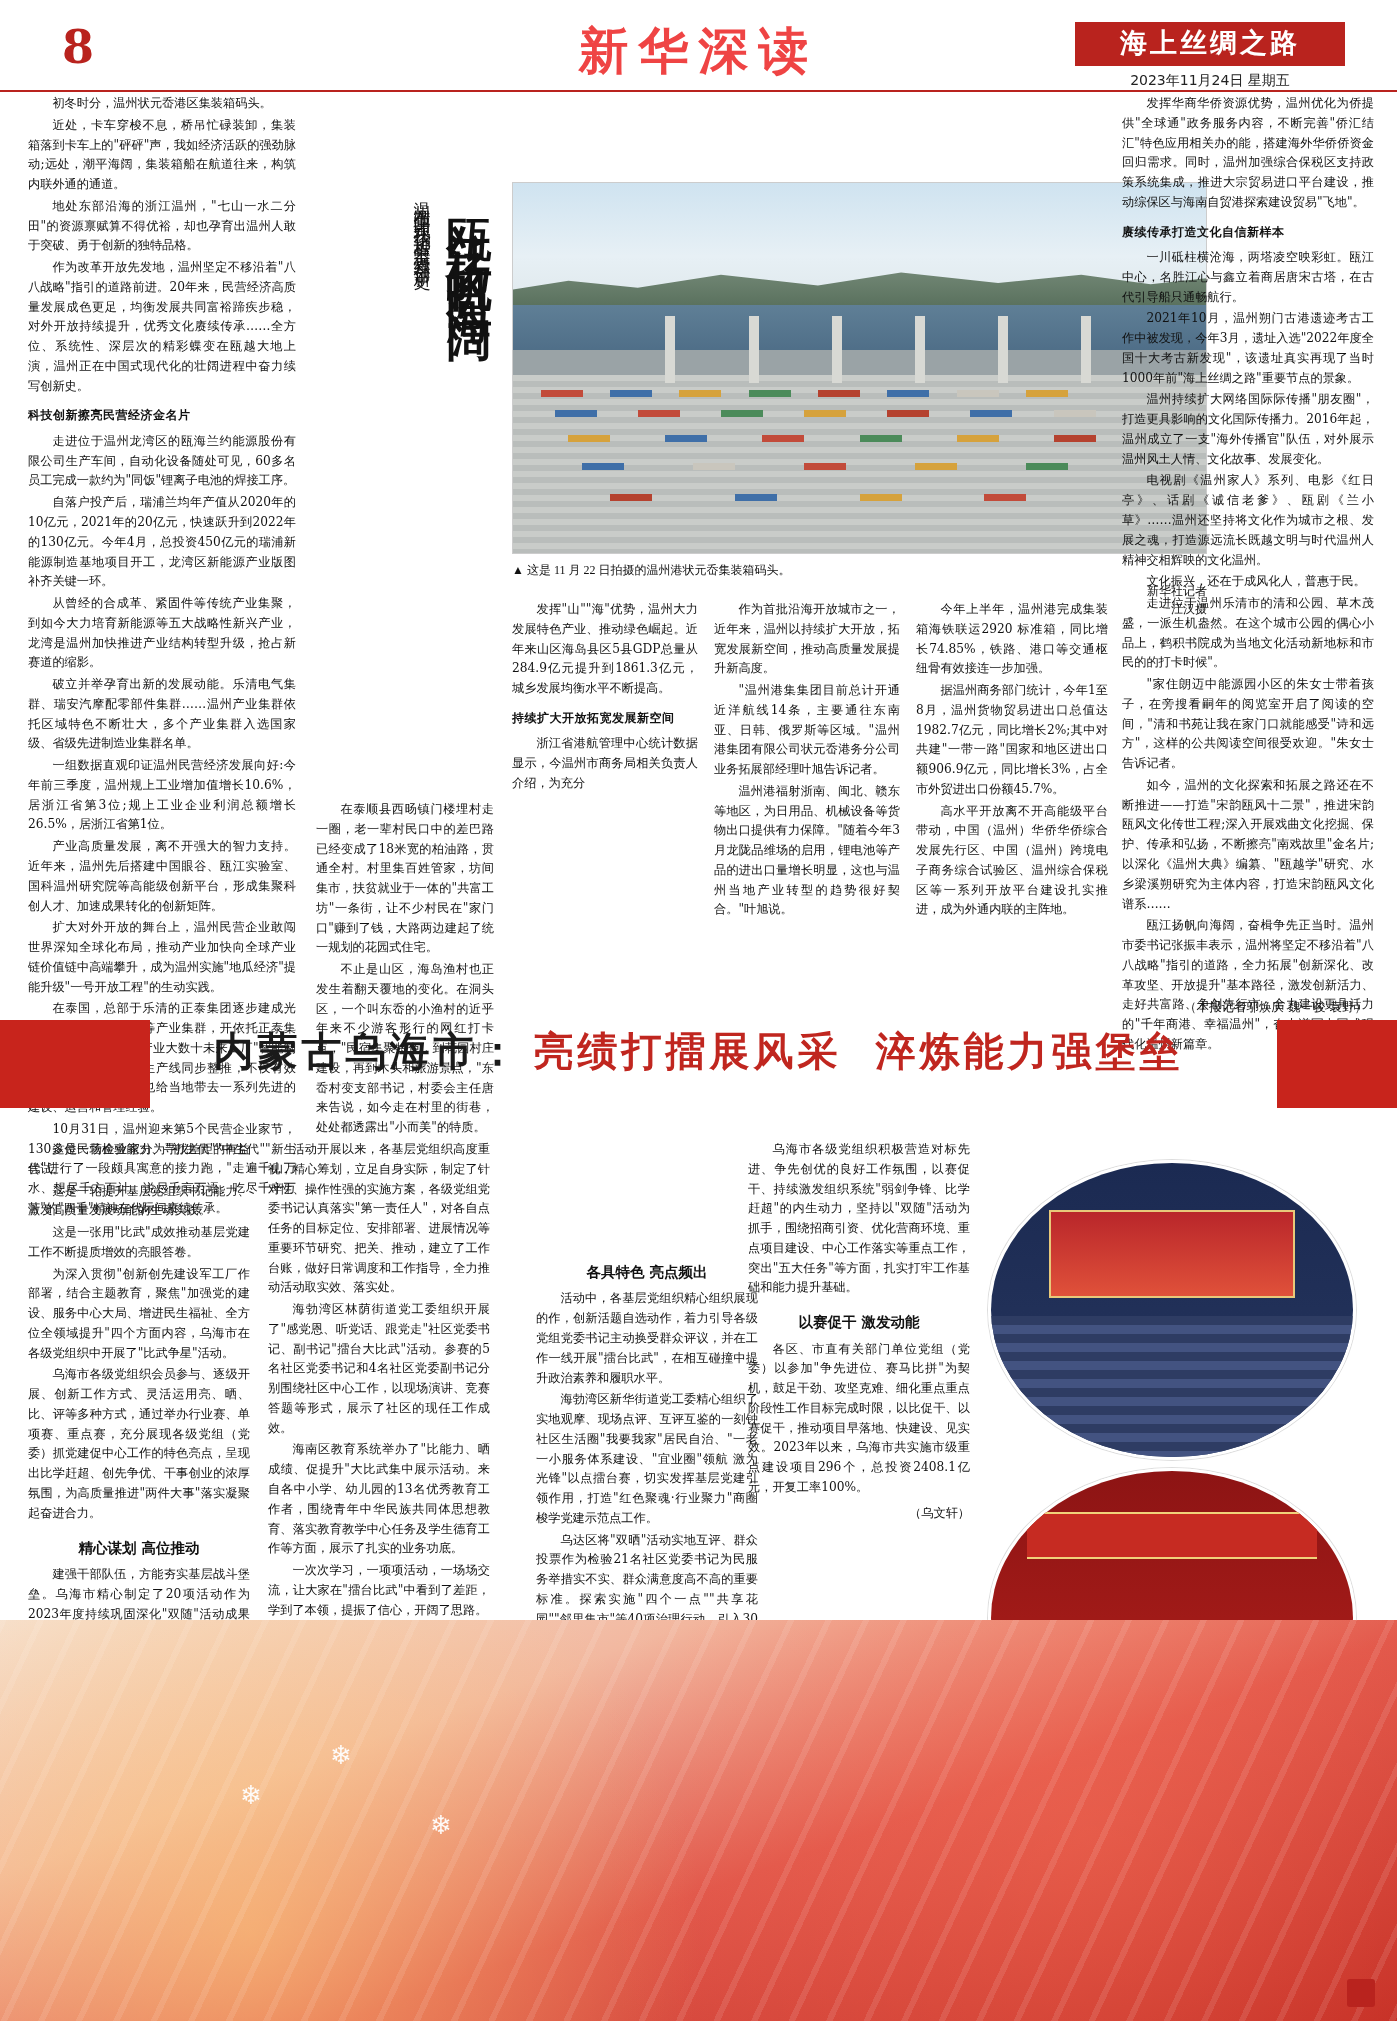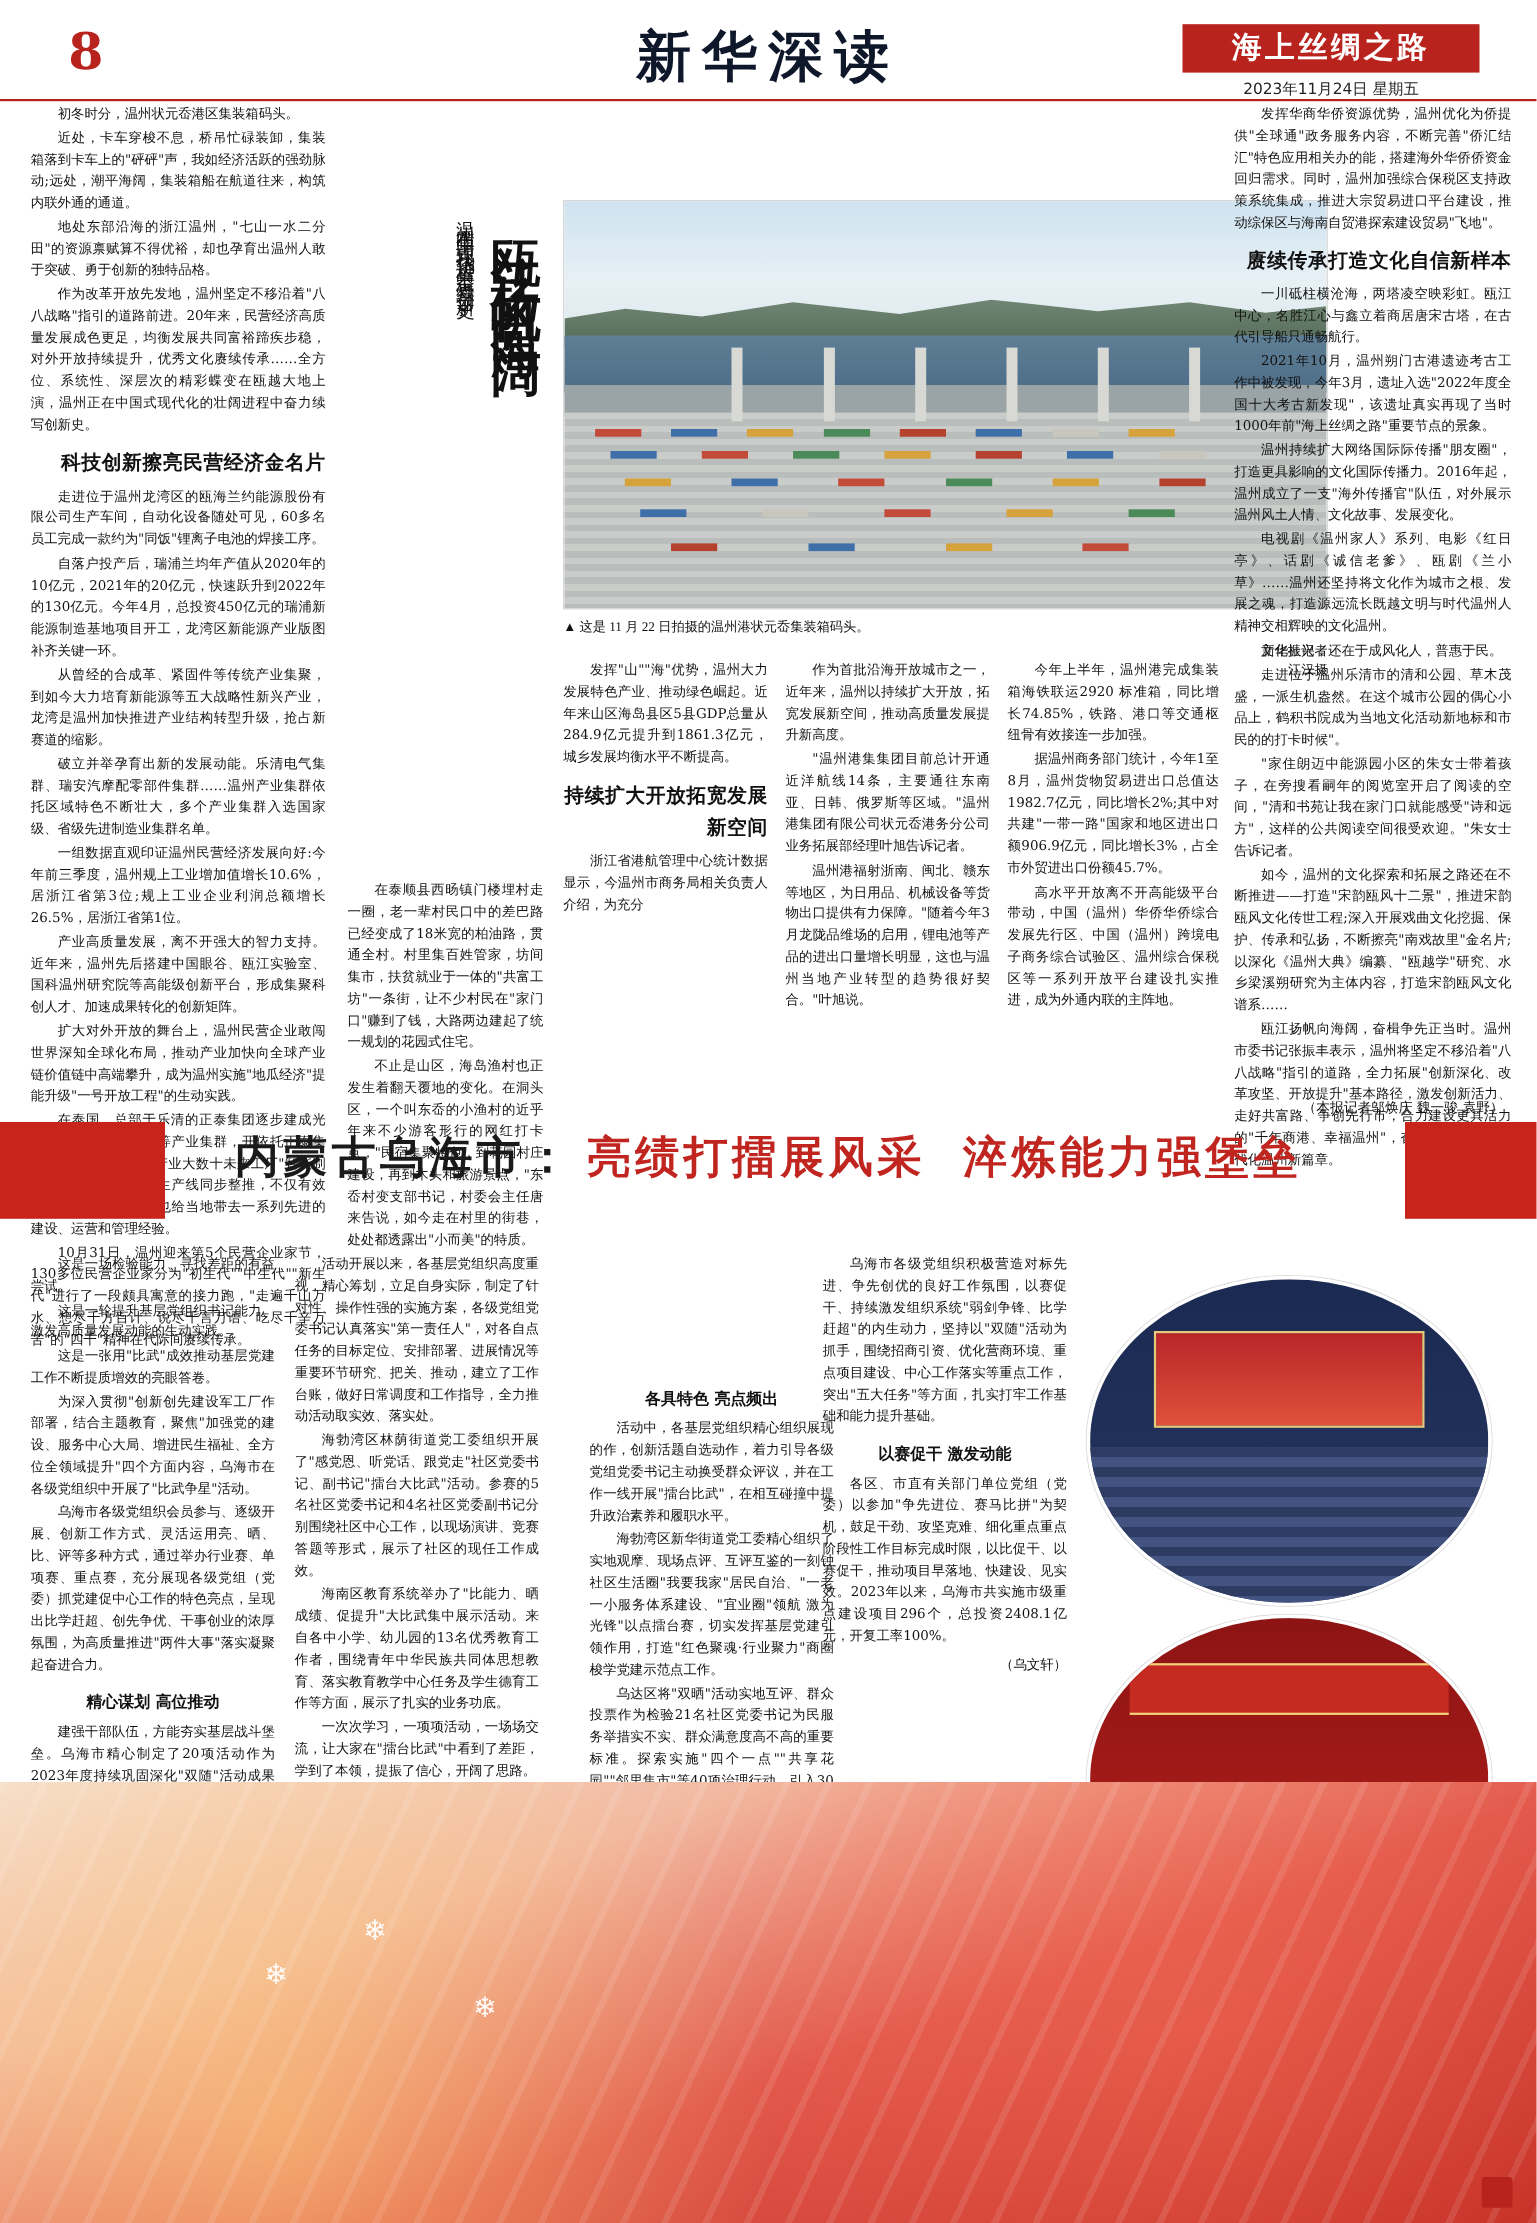--- a/index.html
+++ b/index.html
@@ -21,21 +21,21 @@
   }
   .page-num {
     position:absolute; left:62px; top:24px;
     font-size:46px; font-weight:bold; color:#b9231e;
     font-family:"DejaVu Serif","Liberation Serif",serif;
     line-height:1;
   }
   .masthead-title {
     position:absolute; left:0; right:0; top:18px;
     text-align:center;
-    font-size:50px; font-weight:bold; color:#0f172a;
+    font-size:50px; font-weight:bold; color:#ef4444;
     letter-spacing:10px;
     font-family:"DejaVu Serif","Liberation Serif",serif;
   }
   .masthead-brand {
     position:absolute; right:52px; top:22px; width:270px; text-align:center;
   }
   .masthead-brand .brand-name {
     display:block;
     background:#b9231e; color:#fff;
     font-size:27px; font-weight:bold; letter-spacing:3px;
@@ -46,21 +46,21 @@
     display:block; margin-top:6px; font-size:14px; color:#222;
     font-family:"DejaVu Sans","Liberation Sans",sans-serif;
   }
 
   
   .top-area { position:absolute; left:0; top:94px; width:1397px; height:962px;padding-left:17px; }
 
   .col { position:absolute; top:0; font-size:12.2px; line-height:1.62; text-align:justify; }
   .col p { margin:0 0 2px 0; text-indent:2em; }
   .sub-head {
-    text-align:right; font-weight:bold; font-size:18px;
+    text-align:left; font-weight:bold; font-size:12px;
     margin:10px 0 6px; text-indent:0; letter-spacing:.5px;
   }
 
   #col-1 { left:28px; width:268px; }
   #col-2 { left:316px; width:178px; }
   #col-3 { left:1122px; width:252px; }
 
   
   .vhead {
     position:absolute; left:316px; top:88px; width:182px; height:620px;

